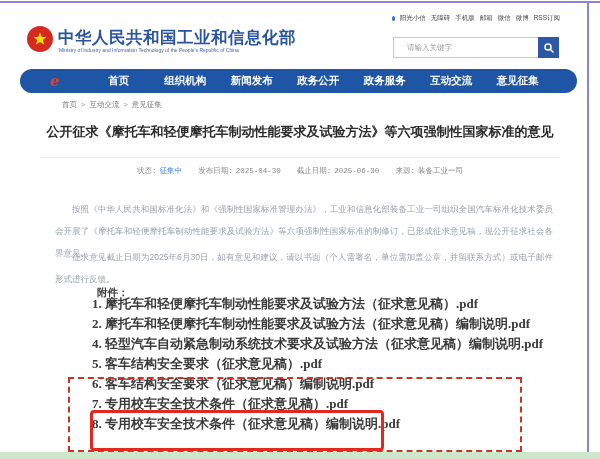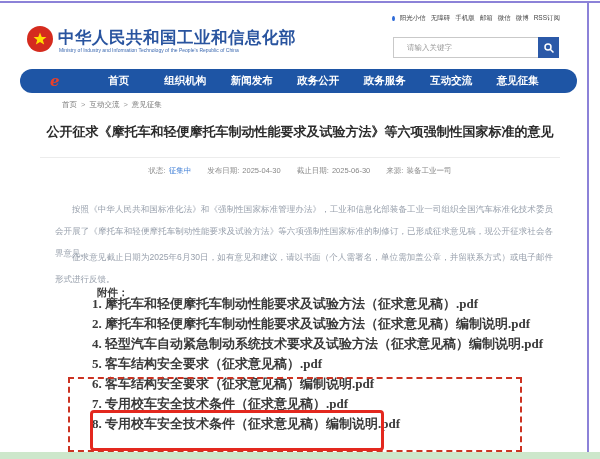--- a/index.html
+++ b/index.html
@@ -73,21 +73,21 @@
   
   .page-title {
     position:absolute; left:40px; top:124px; width:520px;
     font-size:13px; font-weight:bold; color:#2b2b2b; text-align:center; line-height:16px;
   }
   .title-divider { position:absolute; left:40px; top:157px; width:520px; height:1px; background:#ececec; }
   .meta {
     position:absolute; left:40px; top:166px; width:520px; text-align:center;
     font-size:7.5px; color:#888; white-space:nowrap;
   }
-  .meta .pair { margin:16px 7px; }
+  .meta .pair { margin:16px 7px;font-family:Liberation Mono, monospace; }
   .meta .val { margin-left:3px; }
   .status-val { color:#3a7bd5; }
   .body-p {
     position:absolute; left:55px; width:498px;
     font-size:8.5px; line-height:22px; color:#98a0ac;
     text-indent:2em; text-align:justify;
   }
   .p1 { top:198px; }
   .p2 { top:246px; }
   .attach-label {

